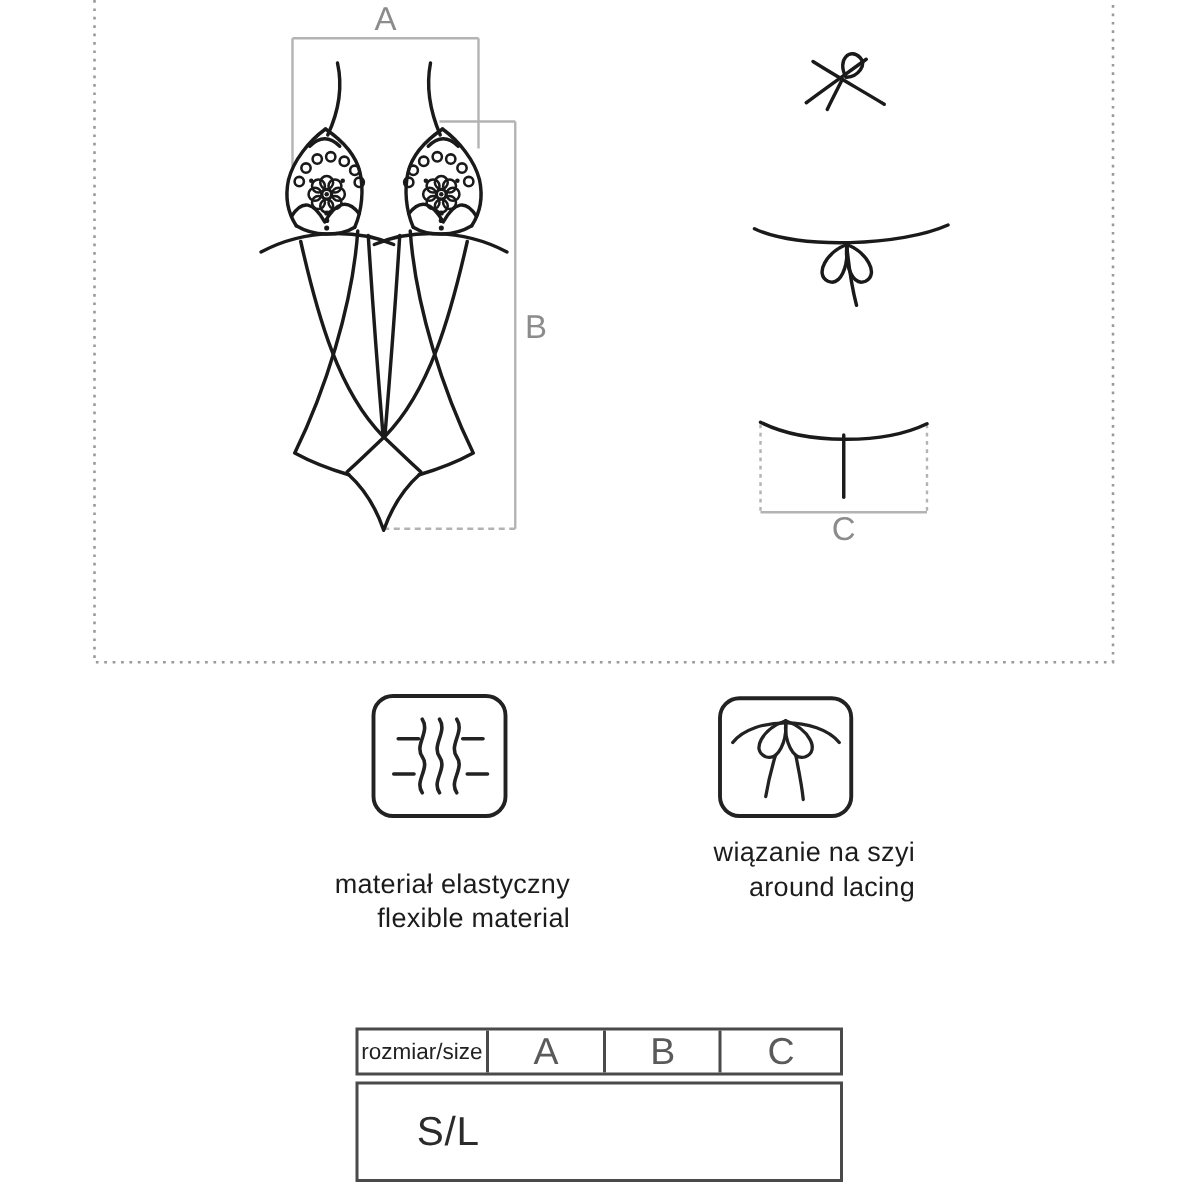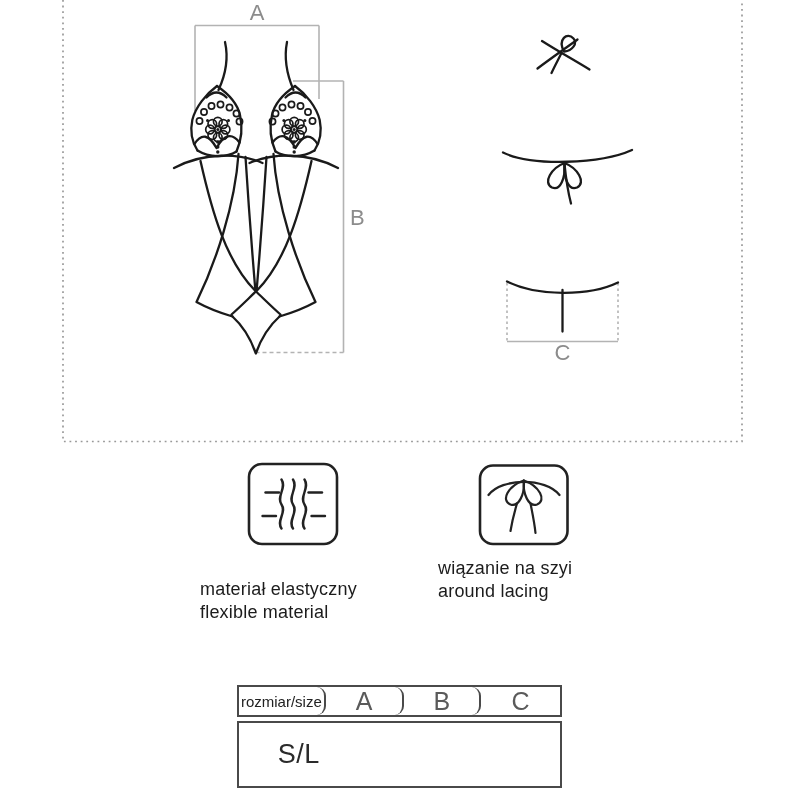--- a/index.html
+++ b/index.html
@@ -1,24 +1,24 @@
 <!DOCTYPE html>
 <html><head>
 <meta charset="utf-8">
 <style>
   html,body{margin:0;padding:0;background:#fff;}
   body{width:800px;height:800px;position:relative;overflow:hidden;
        font-family:"Liberation Sans", sans-serif;}
   svg{position:absolute;display:block;}
-  .caption{position:absolute;text-align:left;color:#1c1c1c;
+  .caption{position:absolute;text-align:right;color:#1c1c1c;
            font-size:18px;line-height:22.5px;letter-spacing:.2px;}
   .size-table{position:absolute;left:237px;width:325px;background:#fff;
               border:2px solid #4a4a4a;display:flex;box-sizing:border-box;}
   .size-table .cell{display:flex;align-items:center;justify-content:center;
-              box-sizing:border-box;border-right:2px solid #4a4a4a;border-radius:9px;}
+              box-sizing:border-box;border-right:2px solid #4a4a4a;}
   .size-table .cell:last-child{border-right:none;}
   .c1{width:27%;} .c2{width:24.5%;} .c3{width:24%;} .c4{width:24.5%;}
   .hdr{top:685px;height:32px;}
   .hdr .size-label{font-size:15px;color:#222;}
   .hdr .col-letter{font-size:25px;color:#5a5a5a;}
   .row{top:721px;height:67px;padding-left:19px;}
   .row .cell{font-size:27px;color:#2b2b2b;letter-spacing:.5px;}
 </style>
 </head>
 <body>
@@ -174,21 +174,21 @@
     <g stroke-width="2.2">
       <path d="M488.5 495 C502 477.5 545.5 477.5 559.5 495"></path>
       <path d="M523.8 480.5 C508 486 500.5 500.5 510.5 504.5 C519 507.5 524.8 493.5 523.8 481.5"></path>
       <path d="M523.8 480.5 C539.5 486 547 500.5 537 504.5 C528.5 507.5 522.8 493.5 523.8 481.5"></path>
       <path d="M517 503.5 C514 513.5 512 522 510.5 531"></path>
       <path d="M530.5 503.5 C532.5 513.5 534.5 523 535.5 533"></path>
     </g>
   </g>
 </svg>
 
-<div class="caption" style="left:200px;top:578px;width:170px;">
+<div class="caption" style="left:210px;top:578px;width:170px;">
   <div>materiał elastyczny</div>
   <div>flexible material</div>
 </div>
 
 <div class="caption" style="left:438px;top:557px;width:172px;">
   <div>wiązanie na szyi</div>
   <div>around lacing</div>
 </div>
 
 <div class="size-table hdr">

